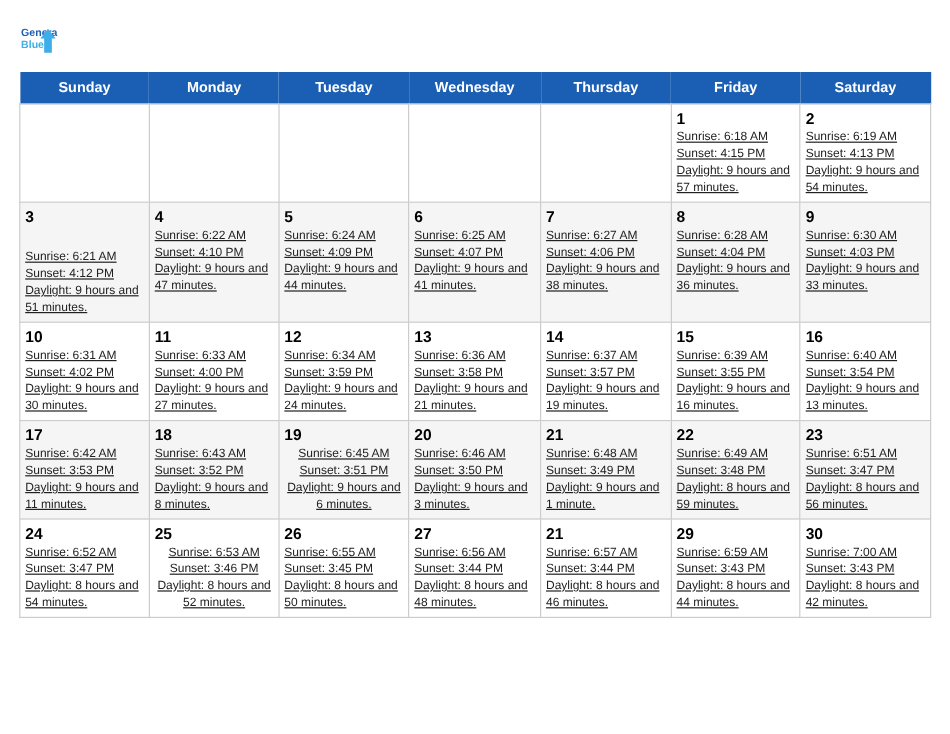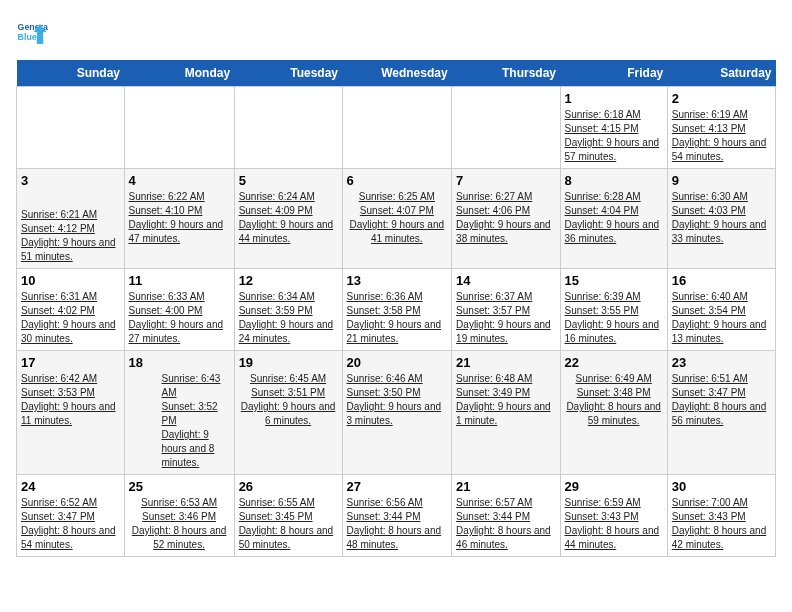--- a/index.html
+++ b/index.html
@@ -36,21 +36,21 @@
     }
     .calendar {
       width: 100%;
       border-collapse: collapse;
       font-size: 11px;
     }
     .calendar th {
       background: #1a5fb4;
       color: #fff;
       padding: 6px 4px;
-      text-align: right;
+      text-align: center;
       font-size: 12px;
       font-weight: bold;
     }
     .calendar td {
       border: 1px solid #ccc;
       vertical-align: top;
       padding: 4px;
       width: 113px;
       min-height: 70px;
       background: #fff;
@@ -142,21 +142,21 @@
 Daylight: 9 hours and 47 minutes.</div>
         </td>
         <td>
           <div class="day-num">5</div>
           <div class="day-info" style="white-space: pre-line;">Sunrise: 6:24 AM
 Sunset: 4:09 PM
 Daylight: 9 hours and 44 minutes.</div>
         </td>
         <td>
           <div class="day-num">6</div>
-          <div class="day-info" style="white-space: pre-line; text-align: center;">Sunrise: 6:25 AM
+          <div class="day-info" style="white-space: pre-line;">Sunrise: 6:25 AM
 Sunset: 4:07 PM
 Daylight: 9 hours and 41 minutes.</div>
         </td>
         <td>
           <div class="day-num">7</div>
           <div class="day-info" style="white-space: pre-line;">Sunrise: 6:27 AM
 Sunset: 4:06 PM
 Daylight: 9 hours and 38 minutes.</div>
         </td>
         <td>
@@ -218,21 +218,21 @@
       </tr>
       <tr>
         <td>
           <div class="day-num">17</div>
           <div class="day-info" style="white-space: pre-line;">Sunrise: 6:42 AM
 Sunset: 3:53 PM
 Daylight: 9 hours and 11 minutes.</div>
         </td>
         <td>
           <div class="day-num">18</div>
-          <div class="day-info" style="white-space: pre-line; margin-left: 33px;">Sunrise: 6:43 AM
+          <div class="day-info" style="white-space: pre-line;">Sunrise: 6:43 AM
 Sunset: 3:52 PM
 Daylight: 9 hours and 8 minutes.</div>
         </td>
         <td>
           <div class="day-num">19</div>
           <div class="day-info" style="white-space: pre-line; text-align: center;">Sunrise: 6:45 AM
 Sunset: 3:51 PM
 Daylight: 9 hours and 6 minutes.</div>
         </td>
         <td>
@@ -242,21 +242,21 @@
 Daylight: 9 hours and 3 minutes.</div>
         </td>
         <td>
           <div class="day-num">21</div>
           <div class="day-info" style="white-space: pre-line;">Sunrise: 6:48 AM
 Sunset: 3:49 PM
 Daylight: 9 hours and 1 minute.</div>
         </td>
         <td>
           <div class="day-num">22</div>
-          <div class="day-info" style="white-space: pre-line; text-align: center;">Sunrise: 6:49 AM
+          <div class="day-info" style="white-space: pre-line;">Sunrise: 6:49 AM
 Sunset: 3:48 PM
 Daylight: 8 hours and 59 minutes.</div>
         </td>
         <td>
           <div class="day-num">23</div>
           <div class="day-info" style="white-space: pre-line;">Sunrise: 6:51 AM
 Sunset: 3:47 PM
 Daylight: 8 hours and 56 minutes.</div>
         </td>
       </tr>

